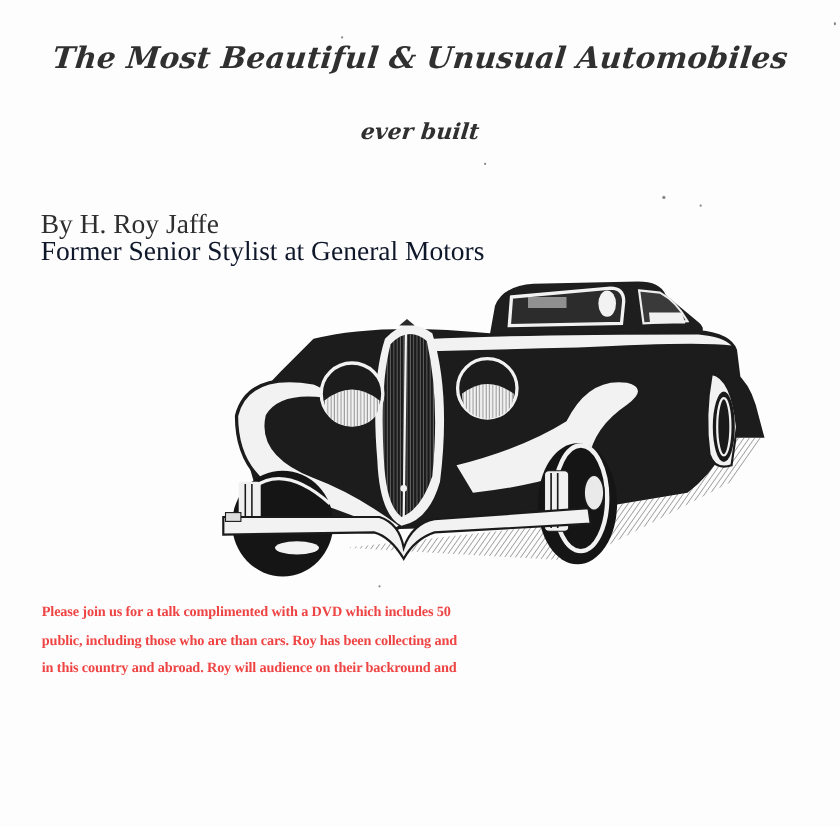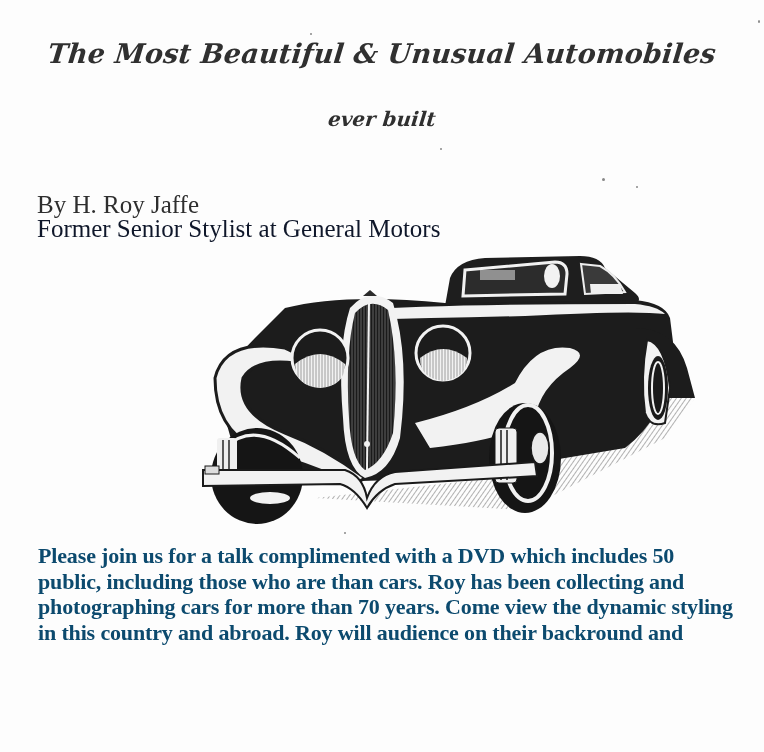--- a/index.html
+++ b/index.html
@@ -70,23 +70,23 @@
       top: 248px;
       width: 505px;
       height: 282px;
     }
     .body-text {
       position: absolute;
       left: 38px;
       top: 543px;
       width: 700px;
       font-family: "Liberation Serif", serif;
-      font-size: 22px;
+      font-size: 13px;
       line-height: 25.5px;
-      color: #0c4a6e;
+      color: #ef4444;
       font-weight: bold;
       letter-spacing: -0.15px;
     }
     .body-text .line {
       display: block;
       white-space: nowrap;
     }
     .speck {
       position: absolute;
       background: #888;
@@ -168,21 +168,20 @@
     <path d="M225 110 Q248 92 272 110 Q272 130 248 133 Q225 130 225 110 Z" fill="#f2f2f2"></path>
     <path d="M225 110 Q248 92 272 110 Q272 130 248 133 Q225 130 225 110 Z" fill="url(#lamp)" opacity="0.6"></path>
 
     <path d="M8 222 L150 222 Q168 228 172 250 Q180 228 200 224 L340 214 L342 228 L200 236 Q182 242 172 260 Q160 240 145 236 L8 238 Z" fill="#f2f2f2" stroke="#1a1a1a" stroke-width="2"></path>
     <rect x="10" y="218" width="14" height="8" fill="#ddd" stroke="#1a1a1a" stroke-width="1"></rect>
   </svg>
 
   <div class="body-text">
     <span class="line">Please join us for a talk complimented with a DVD which includes 50</span>
     <span class="line">public, including those who are than cars. Roy has been collecting and</span>
-    <span class="line">photographing cars for more than 70 years. Come view the dynamic styling</span>
     <span class="line">in this country and abroad. Roy will audience on their backround and</span>
   </div>
 
   <div class="speck" style="left:310px;top:33px;width:2px;height:2px;"></div>
   <div class="speck" style="left:758px;top:20px;width:2px;height:3px;"></div>
   <div class="speck" style="left:602px;top:178px;width:3px;height:3px;"></div>
   <div class="speck" style="left:636px;top:186px;width:2px;height:2px;"></div>
   <div class="speck" style="left:440px;top:148px;width:2px;height:2px;"></div>
   <div class="speck" style="left:344px;top:532px;width:2px;height:2px;"></div>
 </div>

